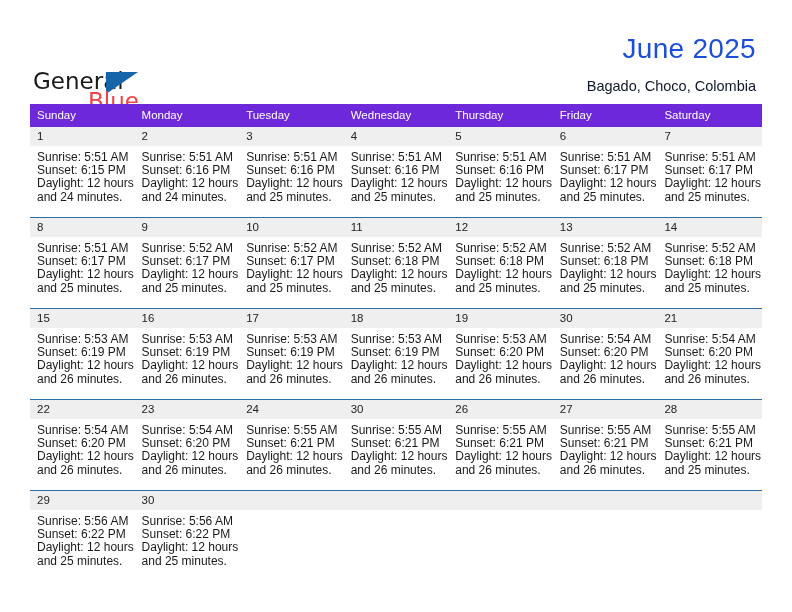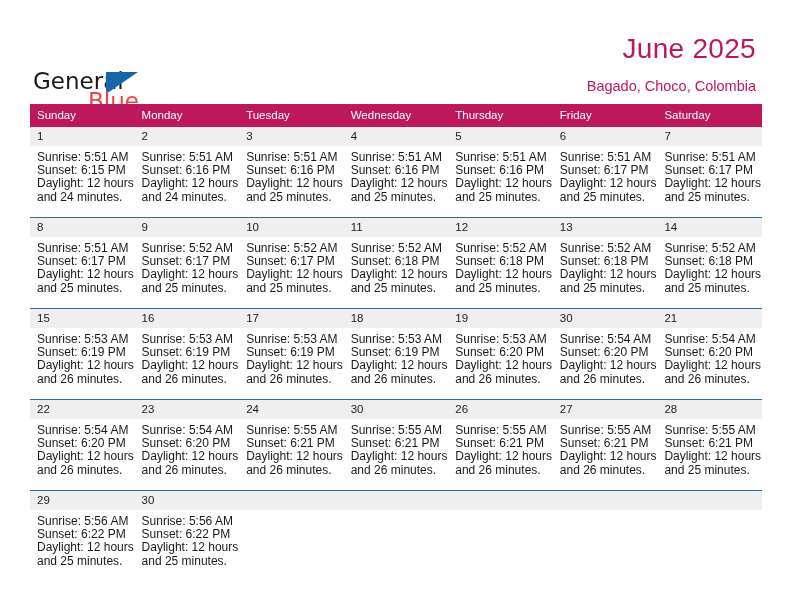--- a/index.html
+++ b/index.html
@@ -64,51 +64,51 @@
     height: 0;
     border-left: 32px solid #1565a8;
     border-bottom: 22px solid transparent;
   }
 
   .title {
     position: absolute;
     right: 36px;
     top: 33px;
     font-size: 28px;
-    color: #be185d;
+    color: #1d4ed8;
     text-align: right;
     font-weight: 400;
     letter-spacing: 0.3px;
   }
   .subtitle {
     position: absolute;
     right: 36px;
     top: 78px;
     font-size: 14.5px;
-    color: #be185d;
+    color: #0f172a;
     text-align: right;
     font-weight: 400;
   }
 
   
   .calendar {
     position: absolute;
     left: 30px;
     top: 104px;
     width: 732px;
   }
   table.cal {
     border-collapse: collapse;
     table-layout: fixed;
     width: 732px;
   }
   table.cal col { width: 104.57px; }
 
   thead th {
-    background: #be185d;
+    background: #6d28d9;
     color: #ffffff;
     font-size: 11.5px;
     font-weight: 400;
     text-align: left;
     padding: 5px 0 6px 7px;
     height: 11px;
     border: none;
   }
 
   td.daycell {

